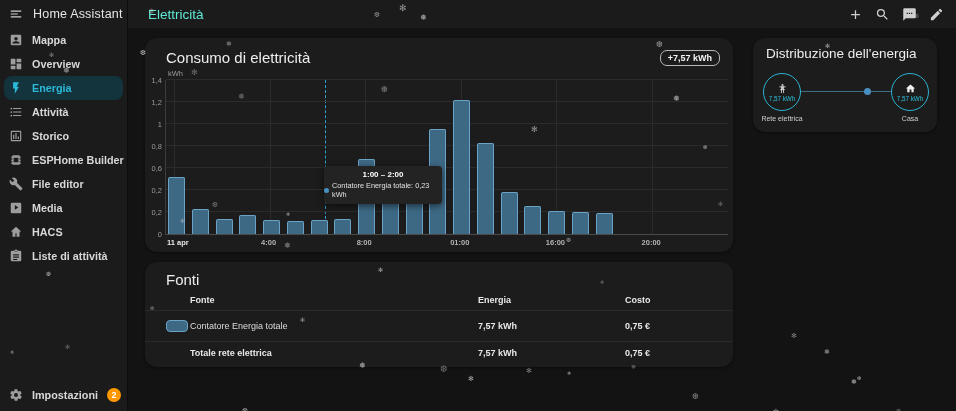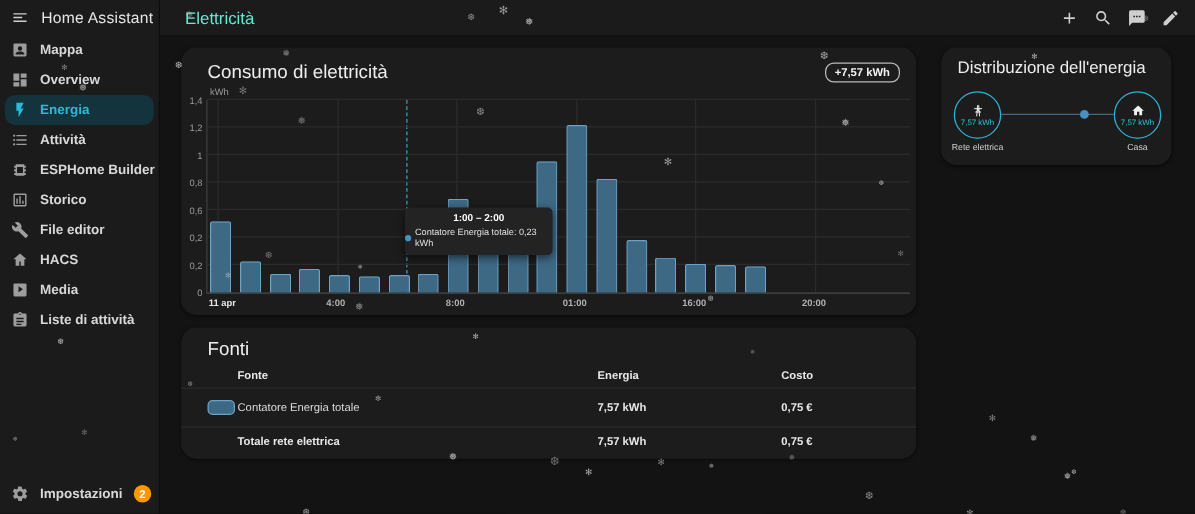--- a/index.html
+++ b/index.html
@@ -133,56 +133,56 @@
           <span class="icon">
             <svg viewBox="0 0 24 24">
               <path fill="currentColor" d="M7 5h14v2H7V5m0 8v-2h14v2H7m0 6v-2h14v2H7M4 4.5A1.5 1.5 0 0 1 5.5 6 1.5 1.5 0 0 1 4 7.5 1.5 1.5 0 0 1 2.5 6 1.5 1.5 0 0 1 4 4.5m0 6A1.5 1.5 0 0 1 5.5 12 1.5 1.5 0 0 1 4 13.5 1.5 1.5 0 0 1 2.5 12 1.5 1.5 0 0 1 4 10.5m0 6A1.5 1.5 0 0 1 5.5 18 1.5 1.5 0 0 1 4 19.5 1.5 1.5 0 0 1 2.5 18 1.5 1.5 0 0 1 4 16.5z"></path>
             </svg>
           </span>
           <span class="lbl">Attività</span>
         </div>
         <div class="side-item">
           <span class="icon">
             <svg viewBox="0 0 24 24">
+              <path fill="currentColor" d="M9 17H7v-7h2v7m4 0h-2V7h2v10m4 0h-2v-4h2v4m2 2H5V5h14v14M19 3H5a2 2 0 0 0-2 2v14a2 2 0 0 0 2 2h14a2 2 0 0 0 2-2V5a2 2 0 0 0-2-2z"></path>
+            </svg>
+          </span>
+          <span class="lbl">Storico</span>
+        </div>
+        <div class="side-item">
+          <span class="icon">
+            <svg viewBox="0 0 24 24">
               <path fill="currentColor" d="M6 4h12v2h2v3h-2v2h2v3h-2v2h2v3h-2v1H6v-1H4v-3h2v-2H4v-3h2V9H4V6h2V4m2 4v8h8V8H8z"></path>
             </svg>
           </span>
           <span class="lbl">ESPHome Builder</span>
         </div>
         <div class="side-item">
           <span class="icon">
             <svg viewBox="0 0 24 24">
-              <path fill="currentColor" d="M9 17H7v-7h2v7m4 0h-2V7h2v10m4 0h-2v-4h2v4m2 2H5V5h14v14M19 3H5a2 2 0 0 0-2 2v14a2 2 0 0 0 2 2h14a2 2 0 0 0 2-2V5a2 2 0 0 0-2-2z"></path>
-            </svg>
-          </span>
-          <span class="lbl">Storico</span>
-        </div>
-        <div class="side-item">
-          <span class="icon">
-            <svg viewBox="0 0 24 24">
               <path fill="currentColor" d="M22.7 19l-9.1-9.1a6.5 6.5 0 0 0-8.9-8.2L9 6 6 9 1.7 4.7a6.5 6.5 0 0 0 8.2 8.9l9.1 9.1c.4.4 1 .4 1.4 0l2.3-2.3c.4-.4.4-1 0-1.4z"></path>
             </svg>
           </span>
           <span class="lbl">File editor</span>
         </div>
         <div class="side-item">
           <span class="icon">
             <svg viewBox="0 0 24 24">
+              <path fill="currentColor" d="M19 3H5a2 2 0 0 0-2 2v14a2 2 0 0 0 2 2h14a2 2 0 0 0 2-2V5a2 2 0 0 0-2-2m-9 12V7l6 4-6 4z"></path>
+            </svg>
+          </span>
+          <span class="lbl">Media</span>
+        </div>
+        <div class="side-item">
+          <span class="icon">
+            <svg viewBox="0 0 24 24">
               <path fill="currentColor" d="M12 3l9 8h-3v9h-5v-6h-2v6H6v-9H3l9-8z"></path>
             </svg>
           </span>
           <span class="lbl">HACS</span>
-        </div>
-        <div class="side-item">
-          <span class="icon">
-            <svg viewBox="0 0 24 24">
-              <path fill="currentColor" d="M19 3H5a2 2 0 0 0-2 2v14a2 2 0 0 0 2 2h14a2 2 0 0 0 2-2V5a2 2 0 0 0-2-2m-9 12V7l6 4-6 4z"></path>
-            </svg>
-          </span>
-          <span class="lbl">Media</span>
         </div>
         <div class="side-item">
           <span class="icon">
             <svg viewBox="0 0 24 24">
               <path fill="currentColor" d="M19 3h-4.2A3 3 0 0 0 12 1a3 3 0 0 0-2.8 2H5a2 2 0 0 0-2 2v14a2 2 0 0 0 2 2h14a2 2 0 0 0 2-2V5a2 2 0 0 0-2-2m-7 0a1 1 0 0 1 1 1 1 1 0 0 1-1 1 1 1 0 0 1-1-1 1 1 0 0 1 1-1M7 9h10v2H7V9m0 4h10v2H7v-2m0 4h7v2H7v-2z"></path>
             </svg>
           </span>
           <span class="lbl">Liste di attività</span>
         </div>
       </nav>

